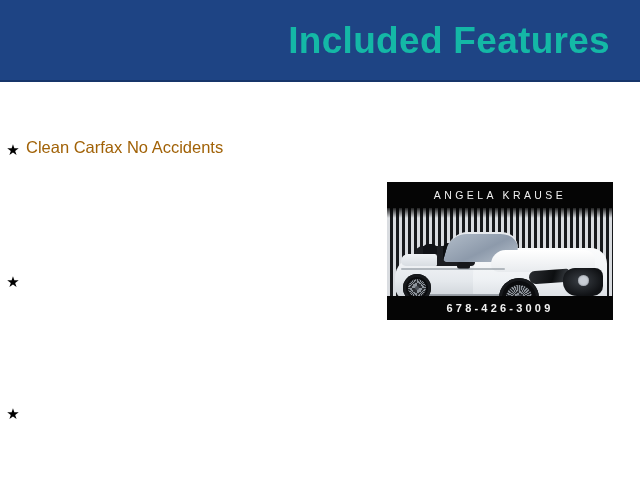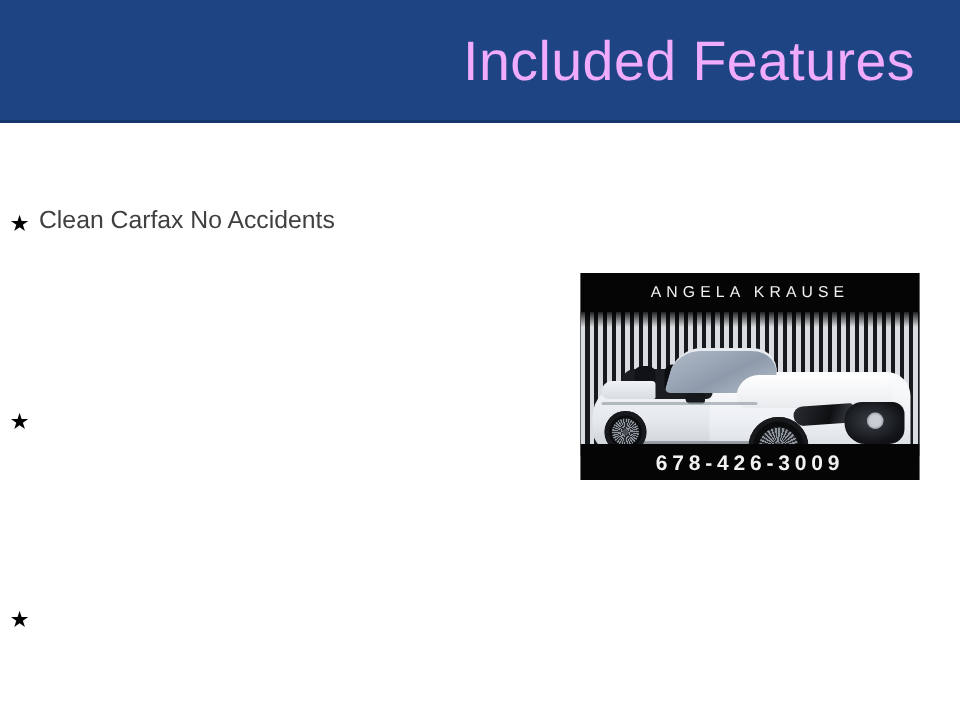--- a/index.html
+++ b/index.html
@@ -30,23 +30,23 @@
   }
   .header-underline {
     position: absolute;
     left: 0;
     top: 80px;
     width: 640px;
     height: 2px;
     background: #16356a;
   }
   .page-title {
-    color: #f0abfc;
+    color: #14b8a6;
     font-size: 37px;
-    font-weight: normal;
+    font-weight: bold;
     letter-spacing: 0.3px;
     margin-right: 30px;
     line-height: 1;
     white-space: nowrap;
   }
 
   
   .features {
     position: absolute;
     left: 0;
@@ -63,21 +63,21 @@
     flex: 0 0 26px;
     text-align: center;
     font-size: 15px;
     line-height: 21px;
     color: #000000;
     padding-top: 11px;
   }
   .feature-label {
     font-size: 16.5px;
     line-height: 21px;
-    color: #404040;
+    color: #a16207;
     padding-top: 9px;
     white-space: nowrap;
   }
 
   
   .photo {
     position: absolute;
     left: 387px;
     top: 182px;
     width: 226px;
@@ -99,21 +99,21 @@
   .photo-bar-top {
     top: 0;
     height: 26px;
     font-size: 10.5px;
     letter-spacing: 3.4px;
     font-weight: normal;
   }
   .photo-bar-bottom {
     bottom: 0;
     height: 24px;
-    font-size: 14px;
+    font-size: 11px;
     letter-spacing: 3.2px;
     font-weight: bold;
   }
 
   
   .wall {
     position: absolute;
     left: 0;
     top: 26px;
     width: 226px;

